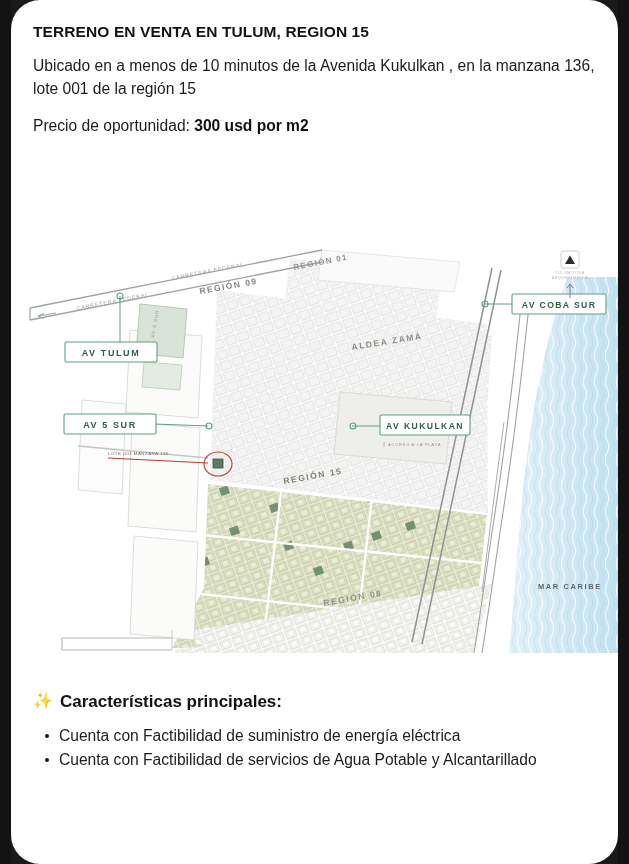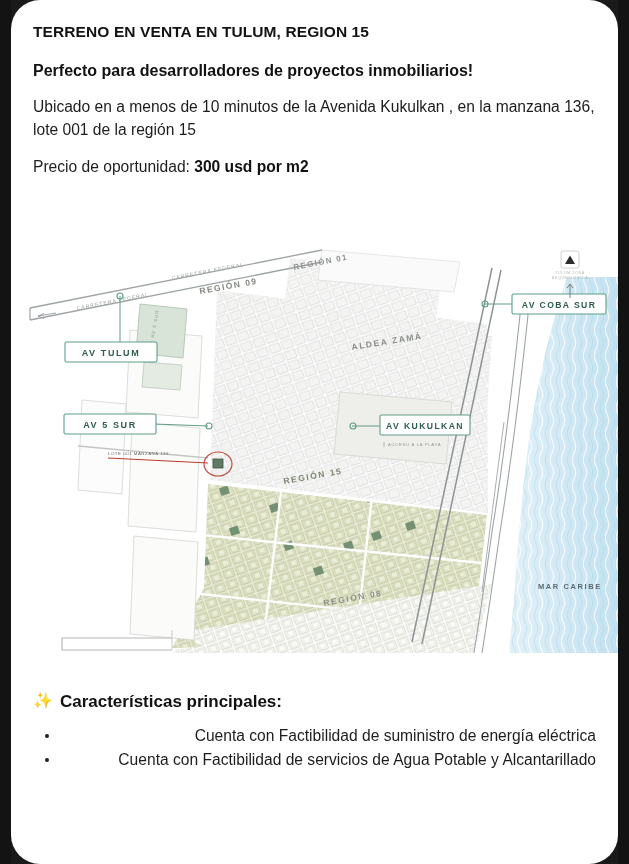--- a/index.html
+++ b/index.html
@@ -118,21 +118,20 @@
     gap: 7px;
     font-size: 17px;
     font-weight: 700;
     color: #121212;
   }
   .sparkle { font-size: 16px; line-height: 1; position: relative; top: -1px; }
   .feat-list {
     margin: 13px 0 0 0;
     padding-left: 26px;
     list-style: none;
-    text-align: right;
   }
   .feat-list li {
     position: relative;
     font-size: 15.6px;
     color: #1d1d1d;
     line-height: 1.42;
     margin-bottom: 2px;
   }
   .feat-list li::before {
     content: "";
@@ -152,21 +151,20 @@
 
   <div class="bezel left"></div>
   <div class="bezel right"></div>
 
   <div id="sheet">
 
     <div class="textwrap">
 
       <div class="title">TERRENO EN VENTA EN TULUM, REGION 15</div>
 
-      <div class="subtitle">Perfecto para desarrolladores de proyectos inmobiliarios!</div>
 
       <div class="para"><span>Ubicado en</span>  <span>a  menos de 10 minutos de la Avenida Kukulkan , en la manzana 136, lote 001 de la región 15</span></div>
 
 
       <div class="para"><span>Precio de oportunidad:</span> <span class="bold">300 usd por m2</span></div>
     </div>
 
     <div id="map">
       <svg width="607" height="421" viewBox="0 0 607 421">
         <defs>

